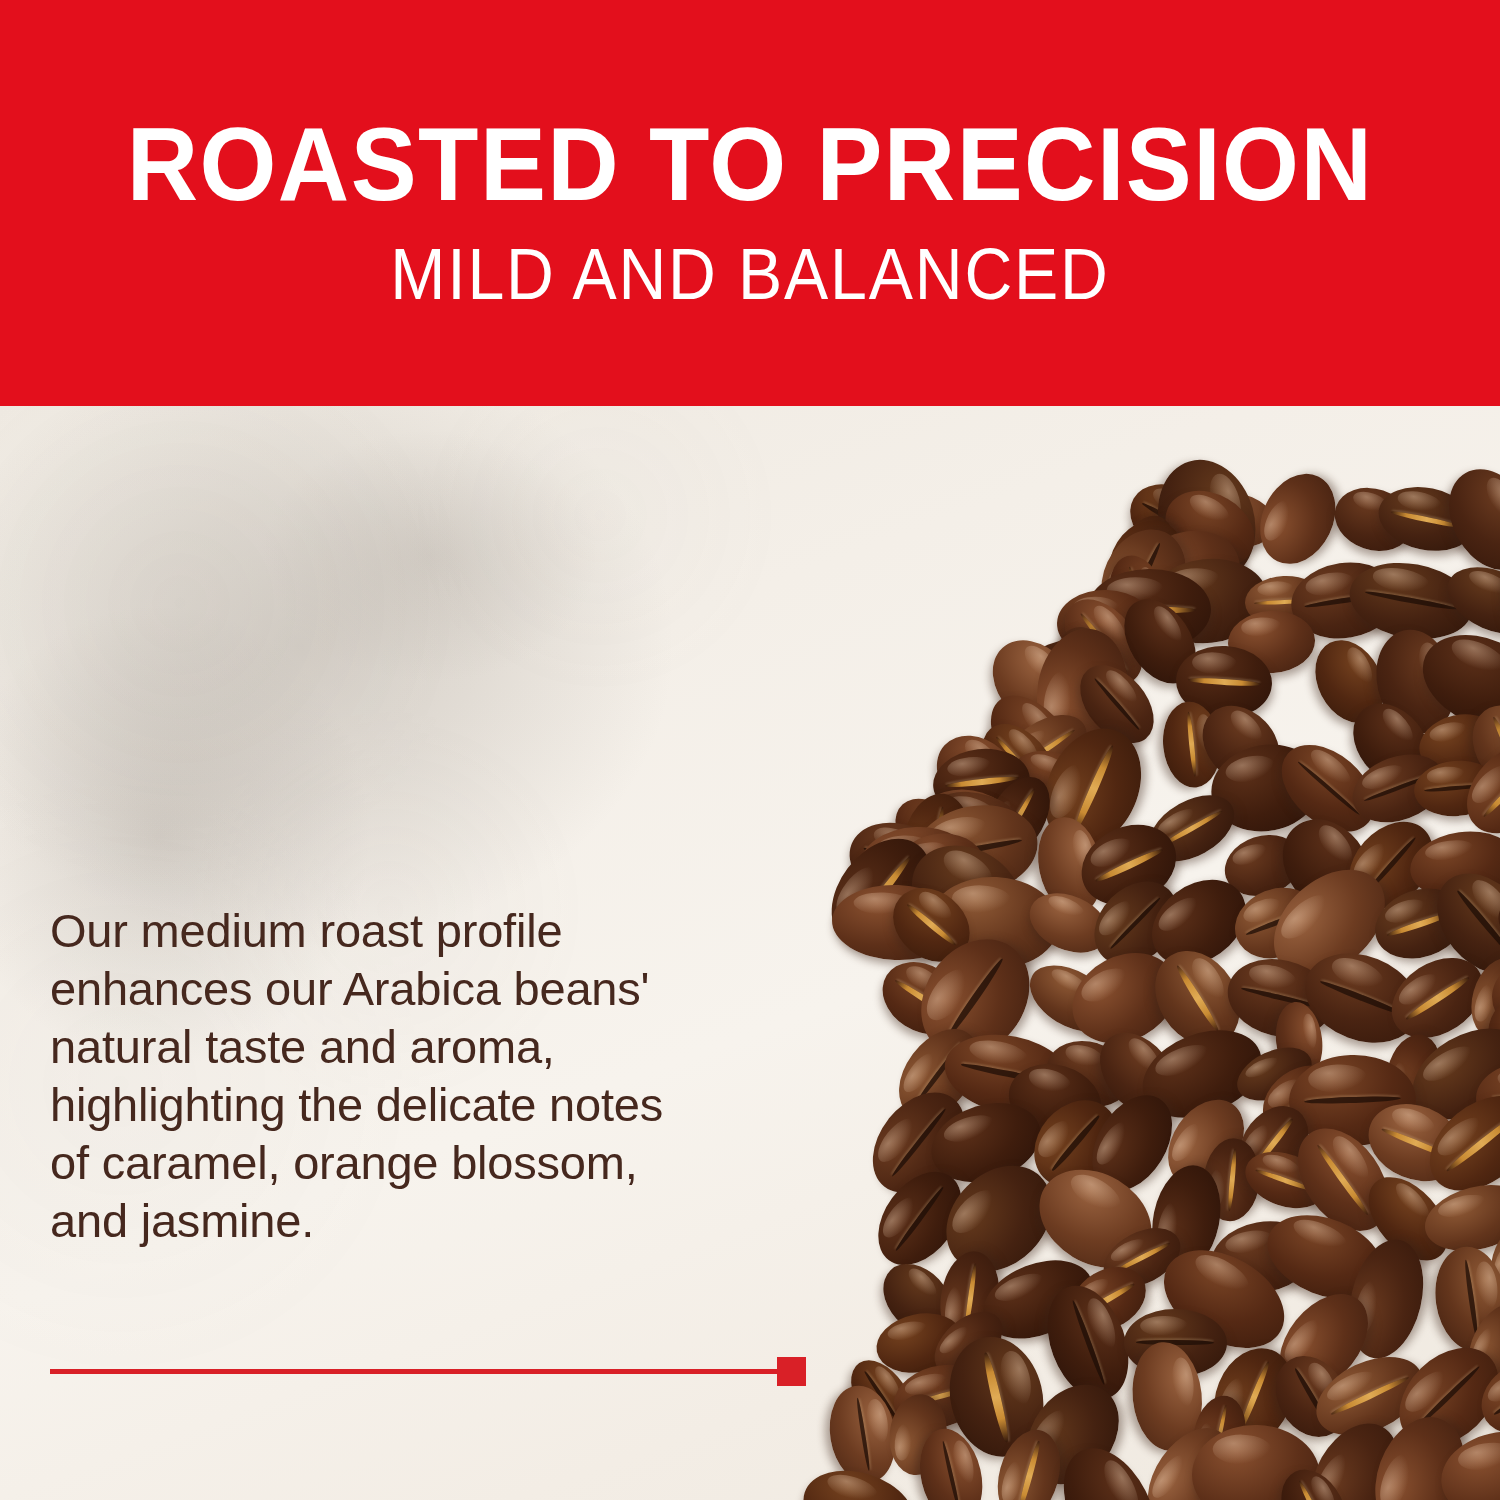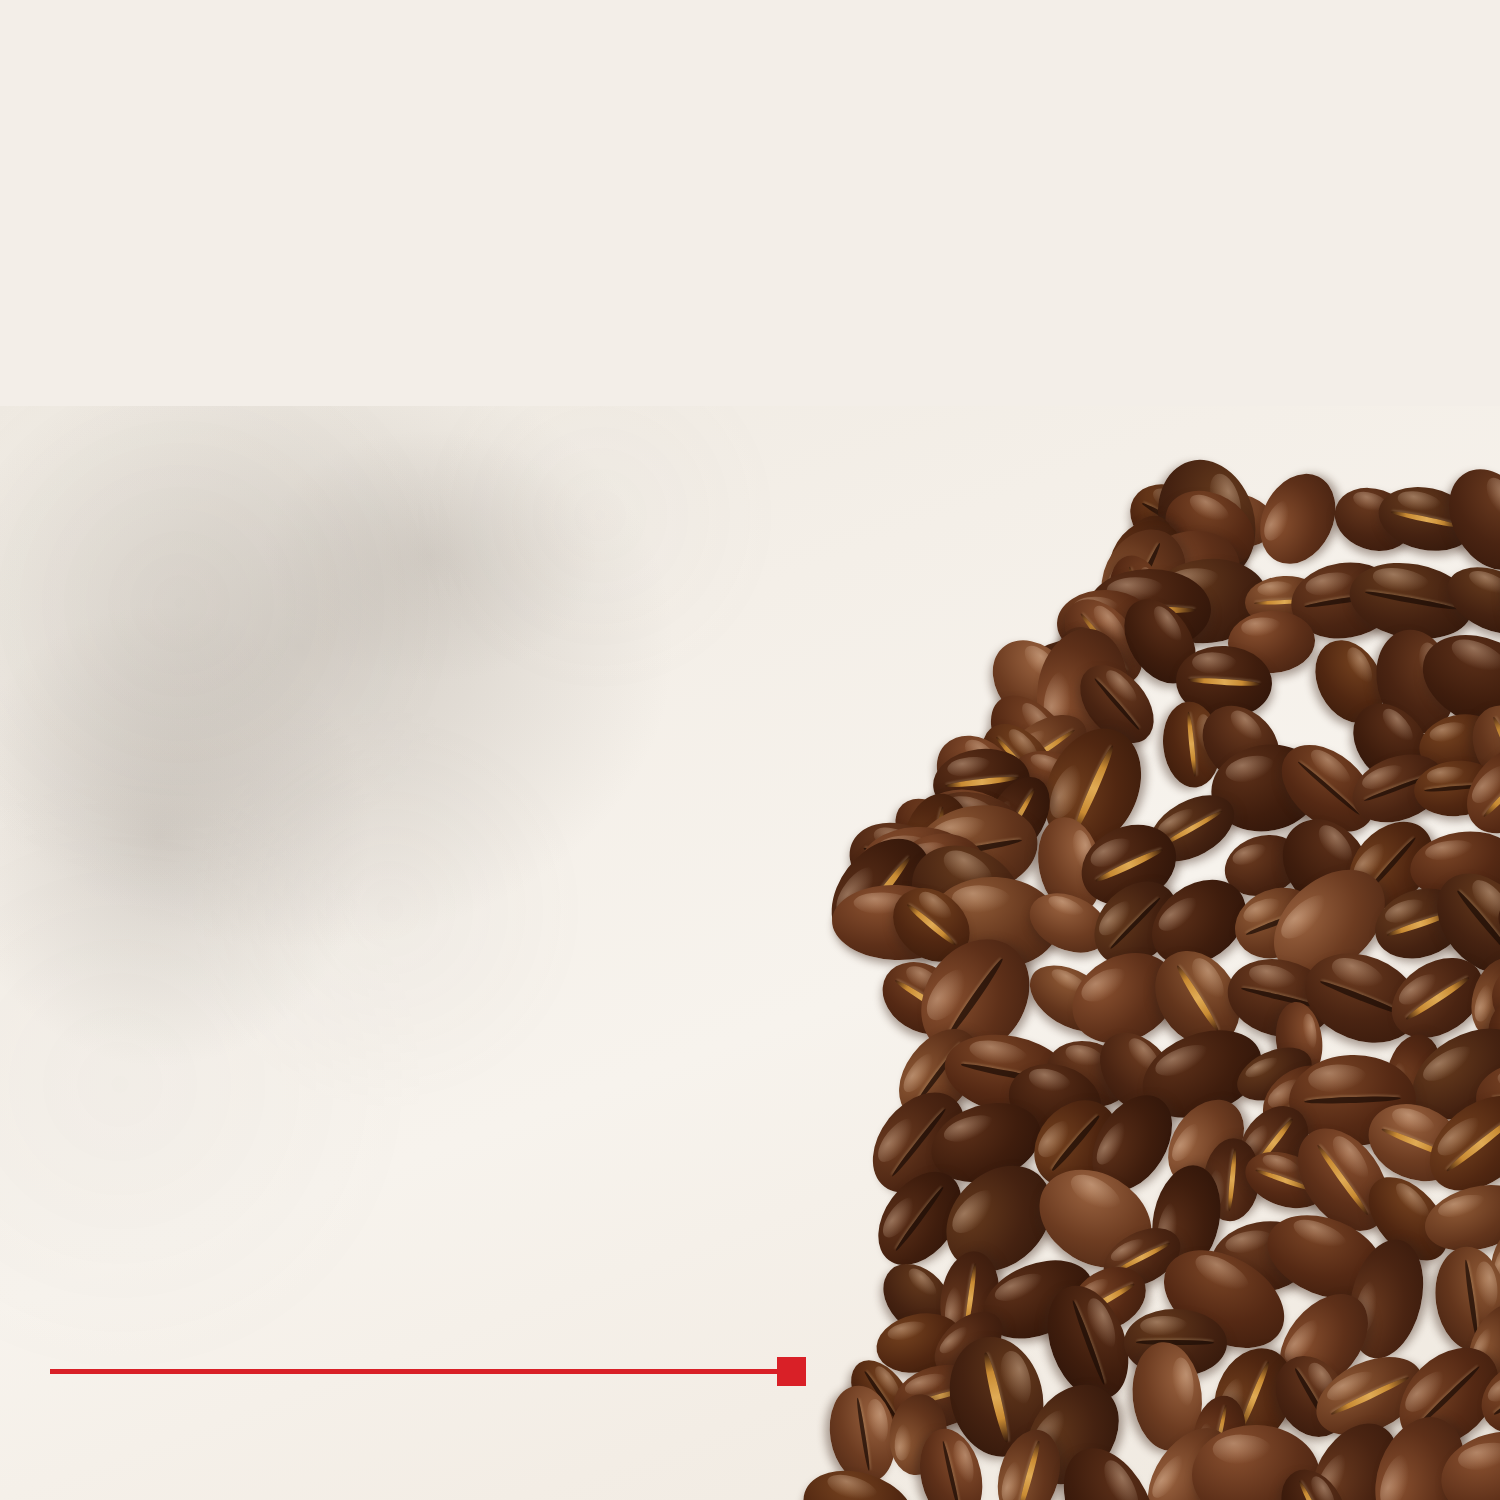--- a/index.html
+++ b/index.html
@@ -648,20 +648,25 @@
         </div>
         <div class="bean nocrack" style="left: 214.804px; top: 973.471px; width: 129.752px; height: 80.0828px; transform: rotate(63.4deg); background: radial-gradient(at 34% 26%, rgb(92, 48, 25) 0%, rgb(63, 29, 13) 52%, rgb(42, 18, 8) 100%); z-index: 2014;">
           <div class="bean-sheen"></div>
         </div>
         <div class="bean crack-gold" style="left: 441.839px; top: 984.196px; width: 83.9867px; height: 58.6325px; transform: rotate(63.1deg); background: radial-gradient(at 34% 26%, rgb(92, 48, 25) 0%, rgb(63, 29, 13) 52%, rgb(42, 18, 8) 100%); z-index: 2014;">
           <div class="bean-sheen"></div>
         </div>
       </div>
   </div>
 
-
+  <div class="banner">
+    <div class="banner-title">ROASTED TO PRECISION</div>
+    <div class="banner-subtitle">MILD AND BALANCED</div>
+  </div>
+
+  <div class="copy">Our medium roast profile enhances our Arabica beans' natural taste and aroma, highlighting the delicate notes of caramel, orange blossom, and jasmine.</div>
 
   <div class="rule-wrap">
     <div class="rule-line"></div>
     <div class="rule-square"></div>
   </div>
 
 </div>
 
 </body></html>

